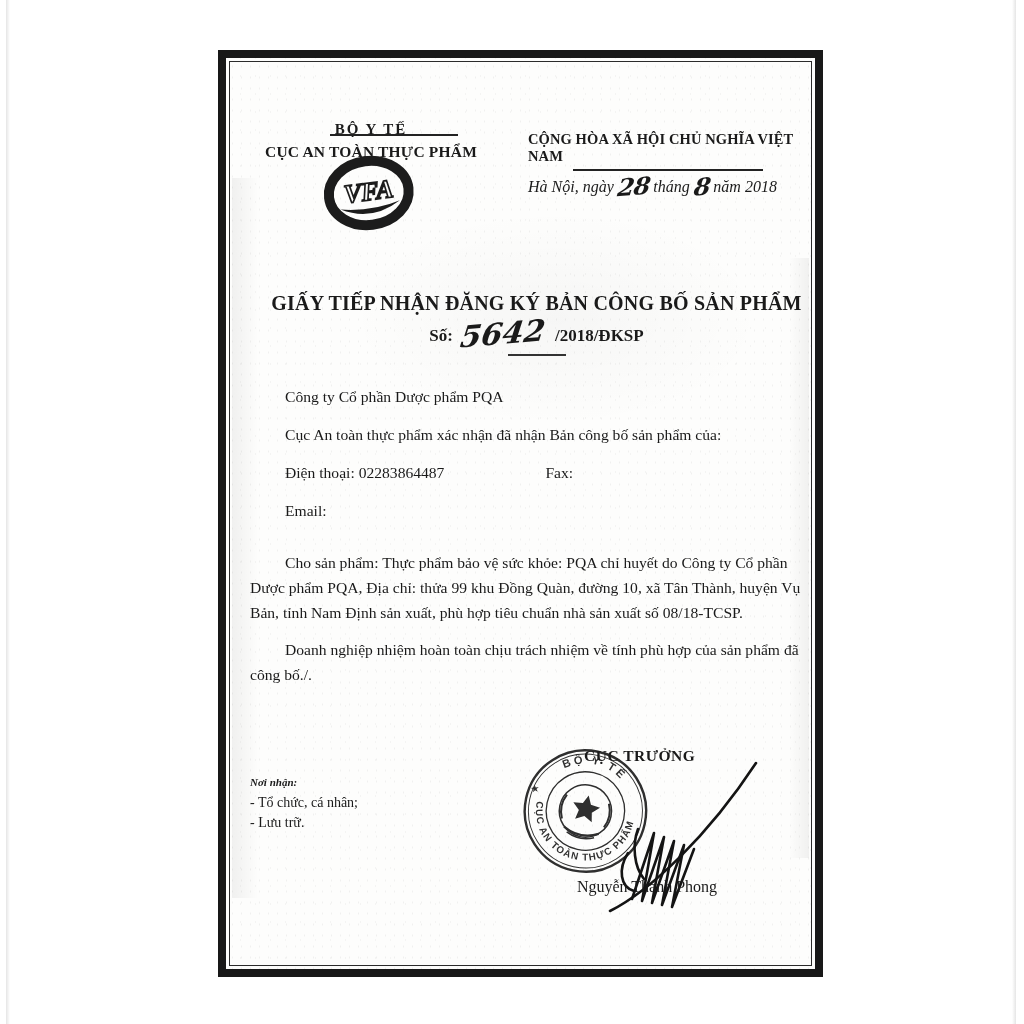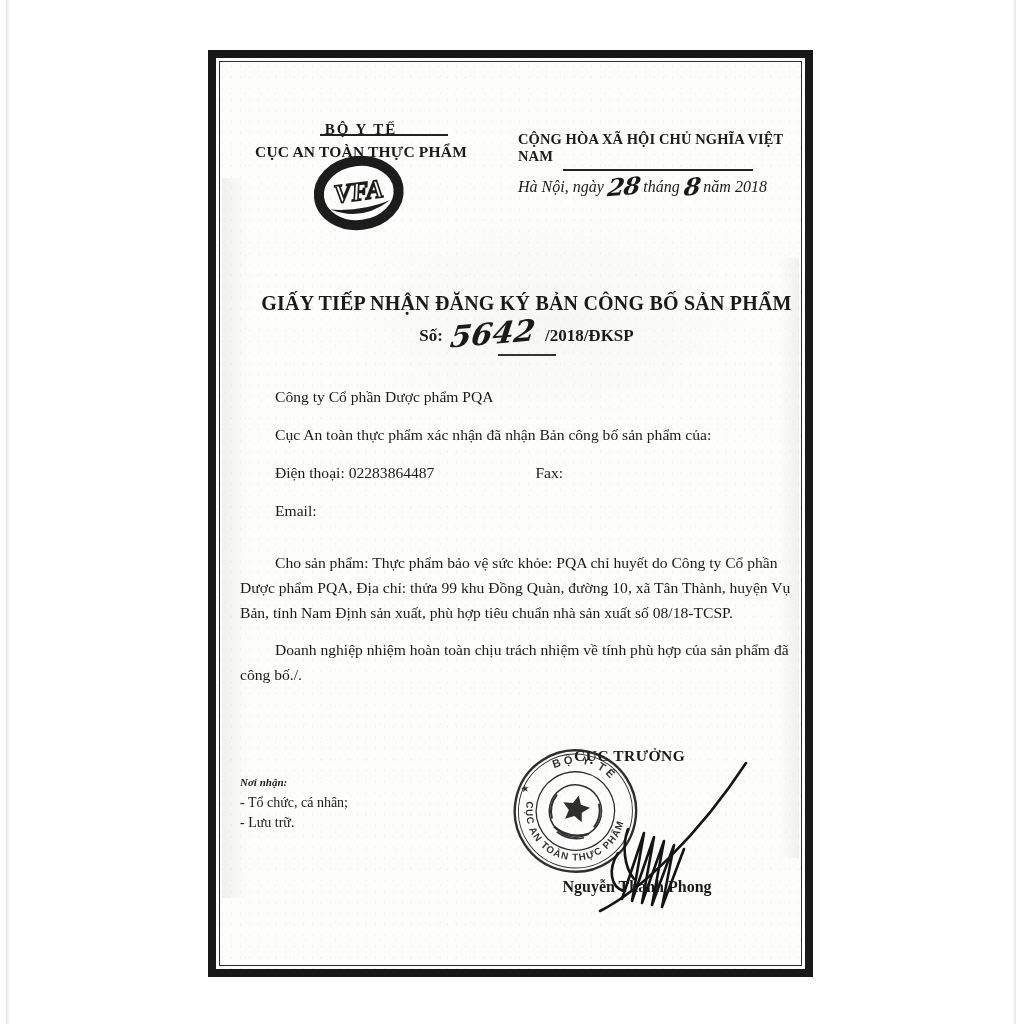--- a/index.html
+++ b/index.html
@@ -7,21 +7,21 @@
     width:1024px;height:1024px;position:relative;overflow:hidden;
     background:#ffffff;
     font-family:"Liberation Serif", serif;
     color:#1a1a1a;
   }
   .page-edge{position:absolute;top:0;height:1024px;width:4px;pointer-events:none;}
   .page-edge.left{left:6px;background:linear-gradient(90deg, rgba(0,0,0,0.10), rgba(0,0,0,0));}
   .page-edge.right{left:1012px;background:linear-gradient(270deg, rgba(0,0,0,0.10), rgba(0,0,0,0));}
 
   .document{
-    position:absolute;left:208px;top:50px;width:605px;height:927px;
+    position:absolute;left:218px;top:50px;width:605px;height:927px;
     box-sizing:border-box;
     border:8px solid #181818;
     background-color:#fdfdfc;
     background-image:
       radial-gradient(rgba(0,0,0,0.05) 0.6px, transparent 1px),
       radial-gradient(rgba(0,0,0,0.035) 0.7px, transparent 1.1px);
     background-size:9px 11px, 15px 18px;
     background-position:2px 3px, 7px 9px;
   }
   .inner-line{position:absolute;inset:3px;border:1.6px solid #2b2b2b;pointer-events:none;}
@@ -62,21 +62,21 @@
   .body-text p.email{margin-bottom:27px;}
   .body-text p.product{margin-bottom:12px;}
   .fax-label{margin-left:101px;}
 
   
   .recipients{position:absolute;left:24px;top:714px;font-size:14px;line-height:20.5px;}
   .recipients .label{font-weight:bold;font-style:italic;font-size:11px;}
   .signer-title{position:absolute;left:358px;top:689px;font-weight:bold;font-size:15.5px;letter-spacing:0.5px;z-index:2;}
   .stamp{position:absolute;left:289px;top:683px;z-index:3;transform:rotate(12deg);opacity:0.92;}
   .signature{position:absolute;left:372px;top:683px;z-index:4;}
-  .signer-name{position:absolute;left:321px;top:820px;width:200px;text-align:center;font-weight:bold;font-size:16px;z-index:5;}
+  .signer-name{position:absolute;left:321px;top:820px;width:200px;text-align:center;font-weight:normal;font-size:16px;z-index:5;}
 </style>
 </head>
 <body>
 
 <div class="page-edge left"></div>
 <div class="page-edge right"></div>
 
 <div class="document">
   <div class="inner-line"></div>
   <div class="smudge s1"></div>

